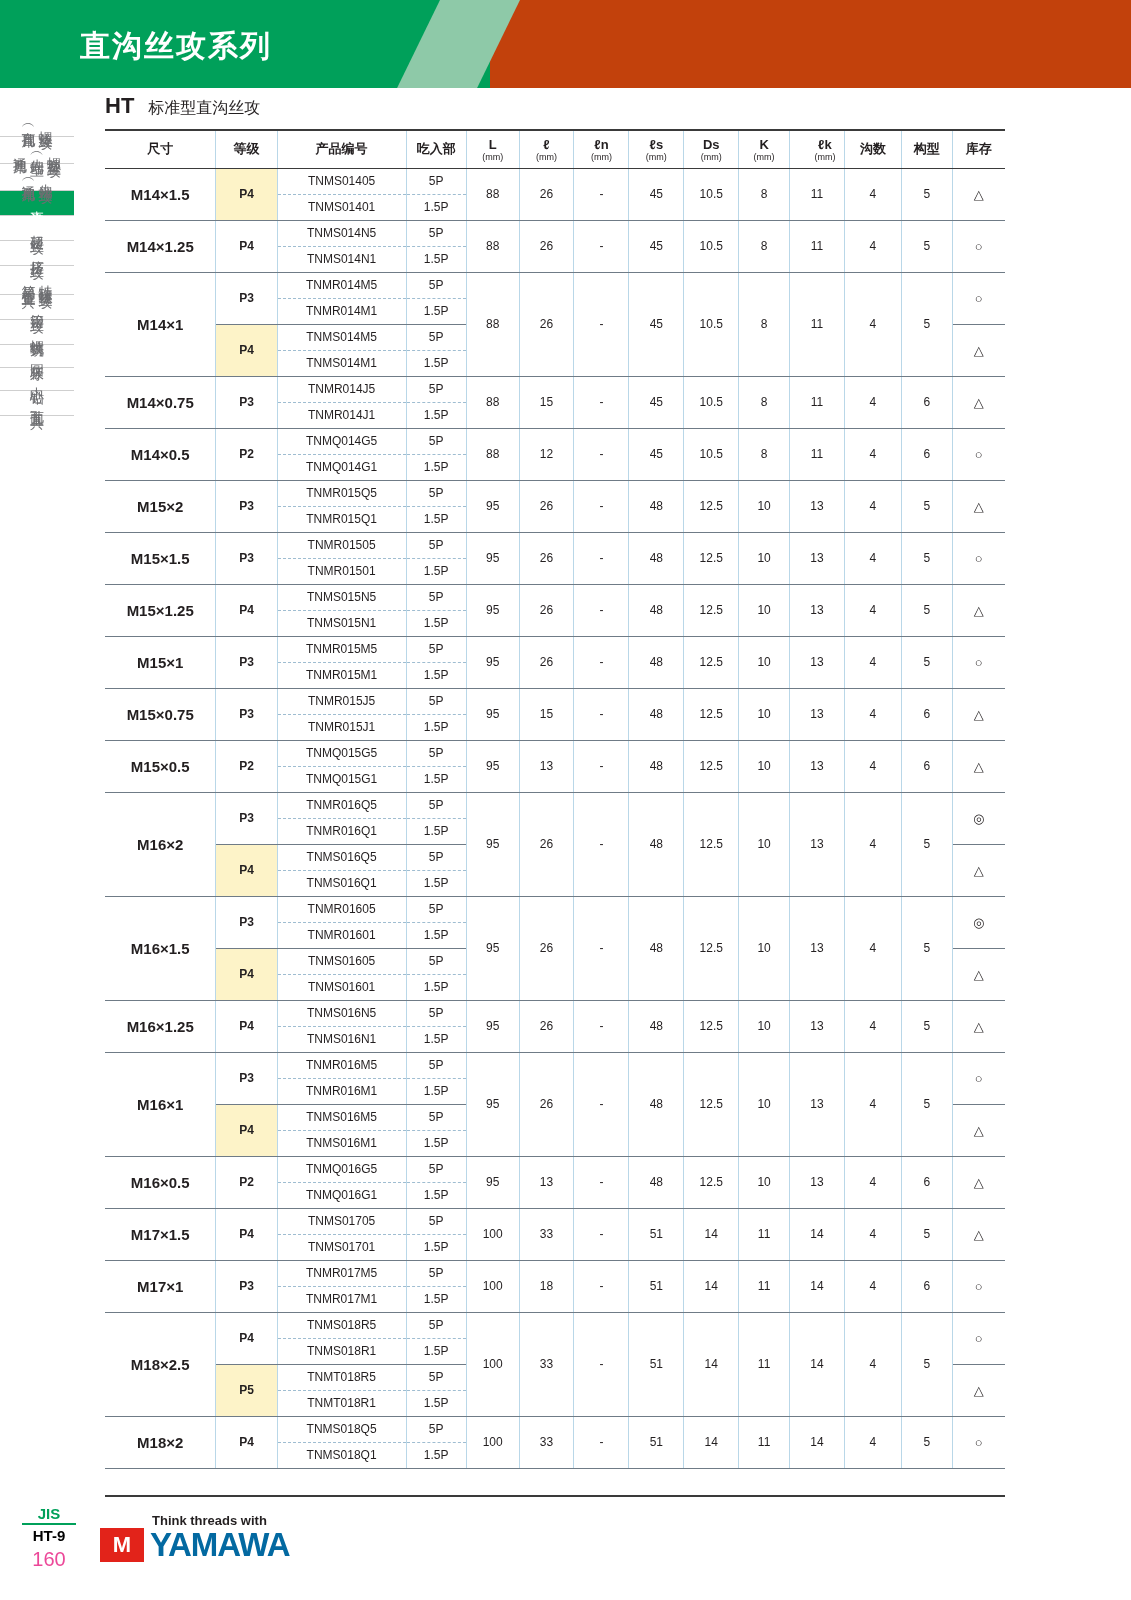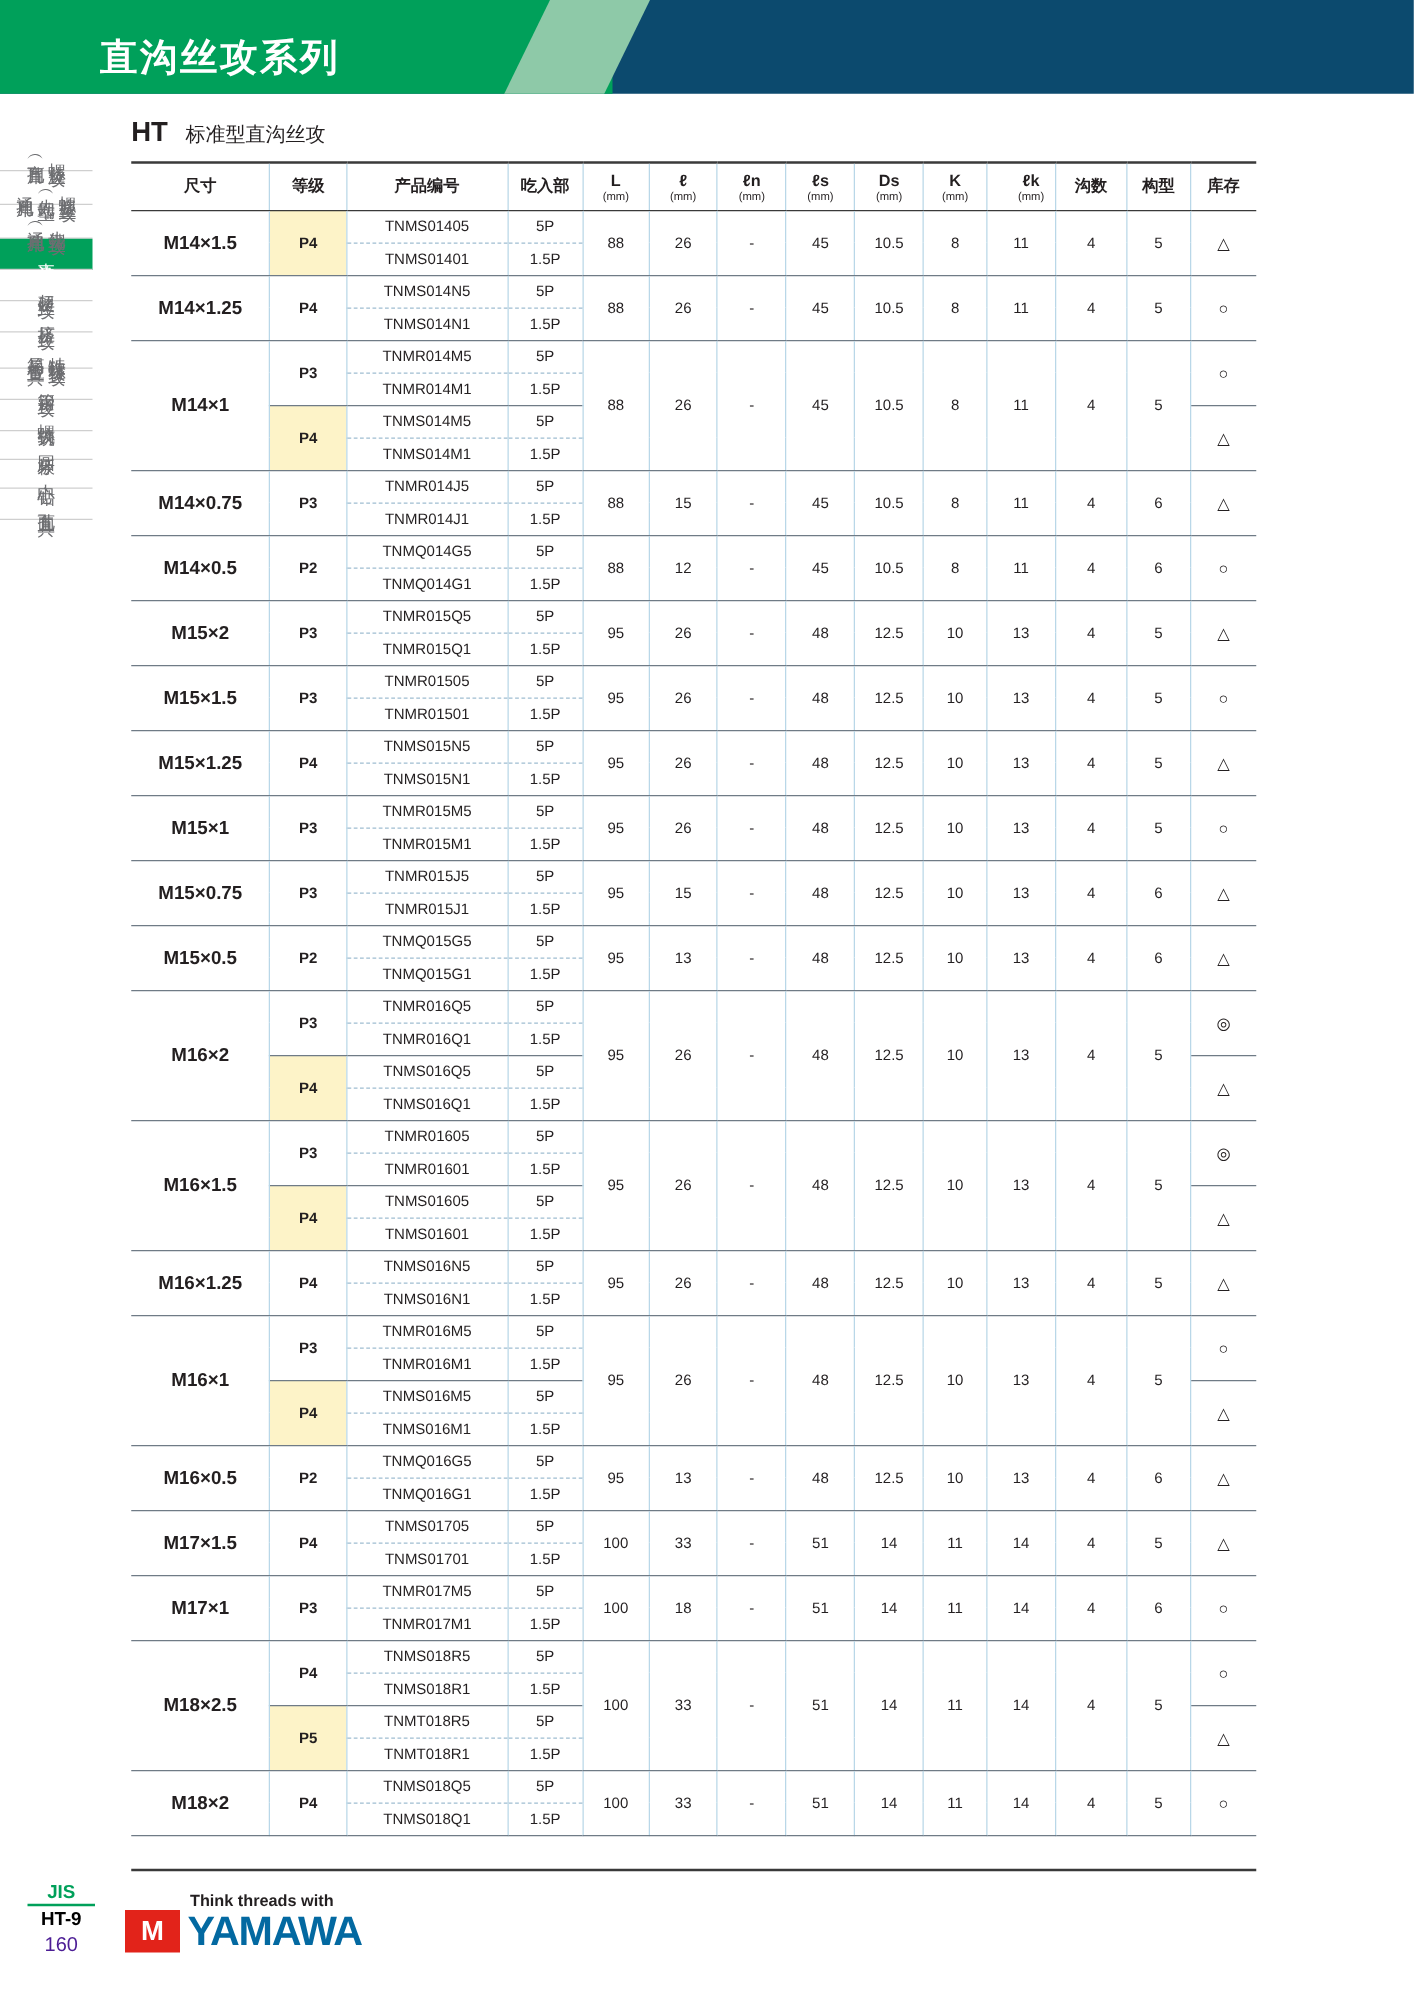--- a/index.html
+++ b/index.html
@@ -5,22 +5,22 @@
   * { box-sizing: border-box; }
   html, body { margin:0; padding:0; }
   body {
     width:1131px; height:1600px; position:relative;
     background:#ffffff;
     font-family:"Liberation Sans", sans-serif;
     color:#231f20;
   }
   
   #header-band {
-    position:absolute; top:0; left:0; width:1131px; height:75px;
-    background:#0c4a6e;
+    position:absolute; top:0; left:0; width:1131px; height:88px;
+    background:#c2410c;
     overflow:hidden;
   }
   #header-green {
     position:absolute; top:0; left:0; width:490px; height:88px;
     background:#00a05a;
   }
   #header-slant {
     position:absolute; top:0; left:440px; width:80px; height:88px;
     background:#8ec9a8;
     transform:skewX(-26deg);
@@ -111,21 +111,21 @@
     position:absolute; left:105px; top:0; width:900px; height:2px; background:#3a3a3a;
   }
   #jis-box {
     position:absolute; left:22px; top:10px; width:54px; text-align:center;
   }
   #jis-box .jis {
     color:#00a05a; font-weight:bold; font-size:15px; border-bottom:2px solid #00a05a;
     padding-bottom:1px; display:block;
   }
   #jis-box .htno { color:#000000; font-weight:bold; font-size:15px; display:block; margin-top:2px;}
-  #jis-box .pageno { color:#4c1d95; font-size:16px; display:block; margin-top:4px;}
+  #jis-box .pageno { color:#ec4899; font-size:20px; display:block; margin-top:4px;}
   #brand {
     position:absolute; left:100px; top:18px;
   }
   #brand .tagline { font-size:13px; font-weight:bold; color:#231f20; margin-left:52px;}
   #brand .logo-row { display:flex; align-items:center; gap:6px; margin-top:-2px;}
   #brand .mark {
     width:44px; height:34px; background:#e2231a; color:#fff;
     display:flex; align-items:center; justify-content:center;
     font-size:22px; font-weight:bold; font-family:"Liberation Sans", sans-serif;
   }

